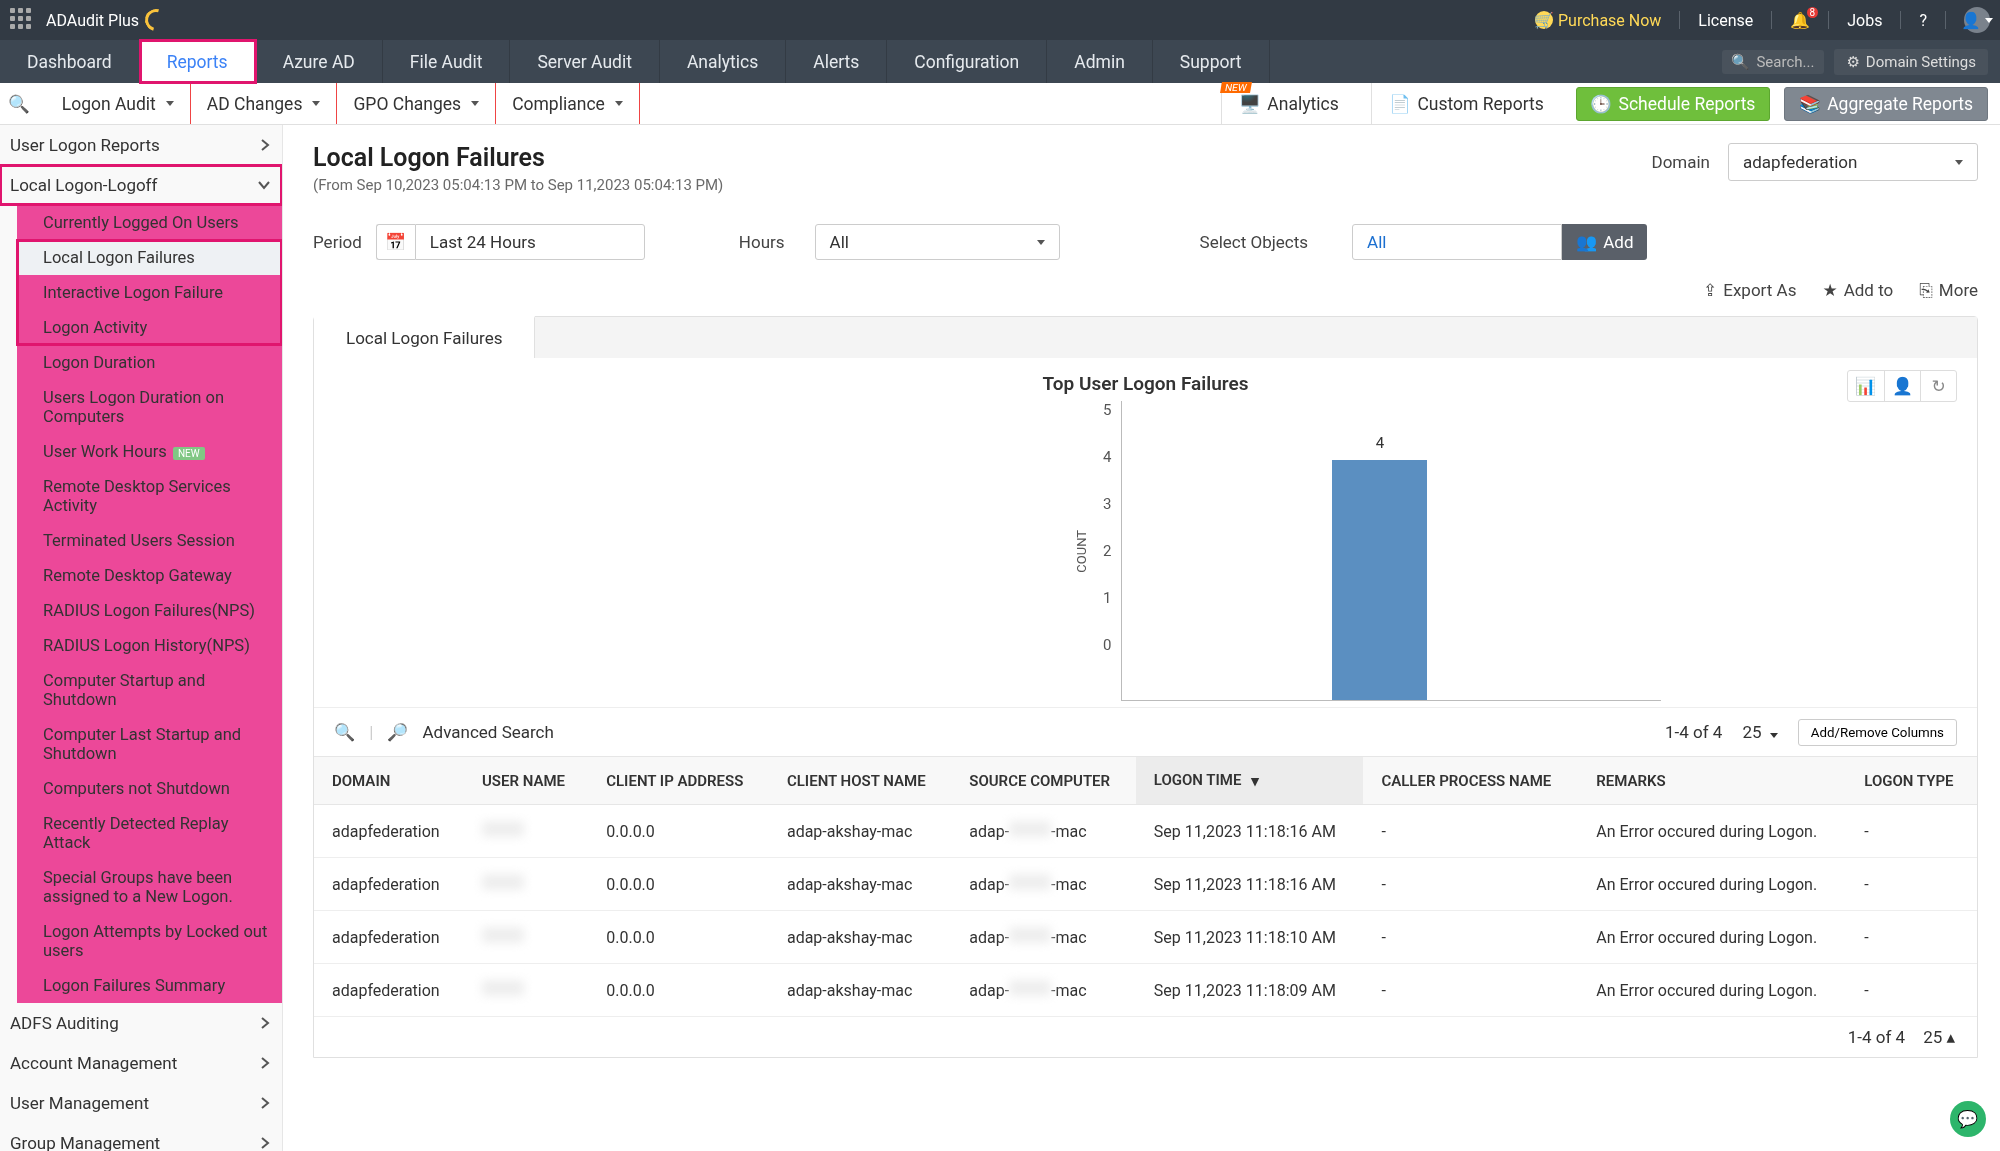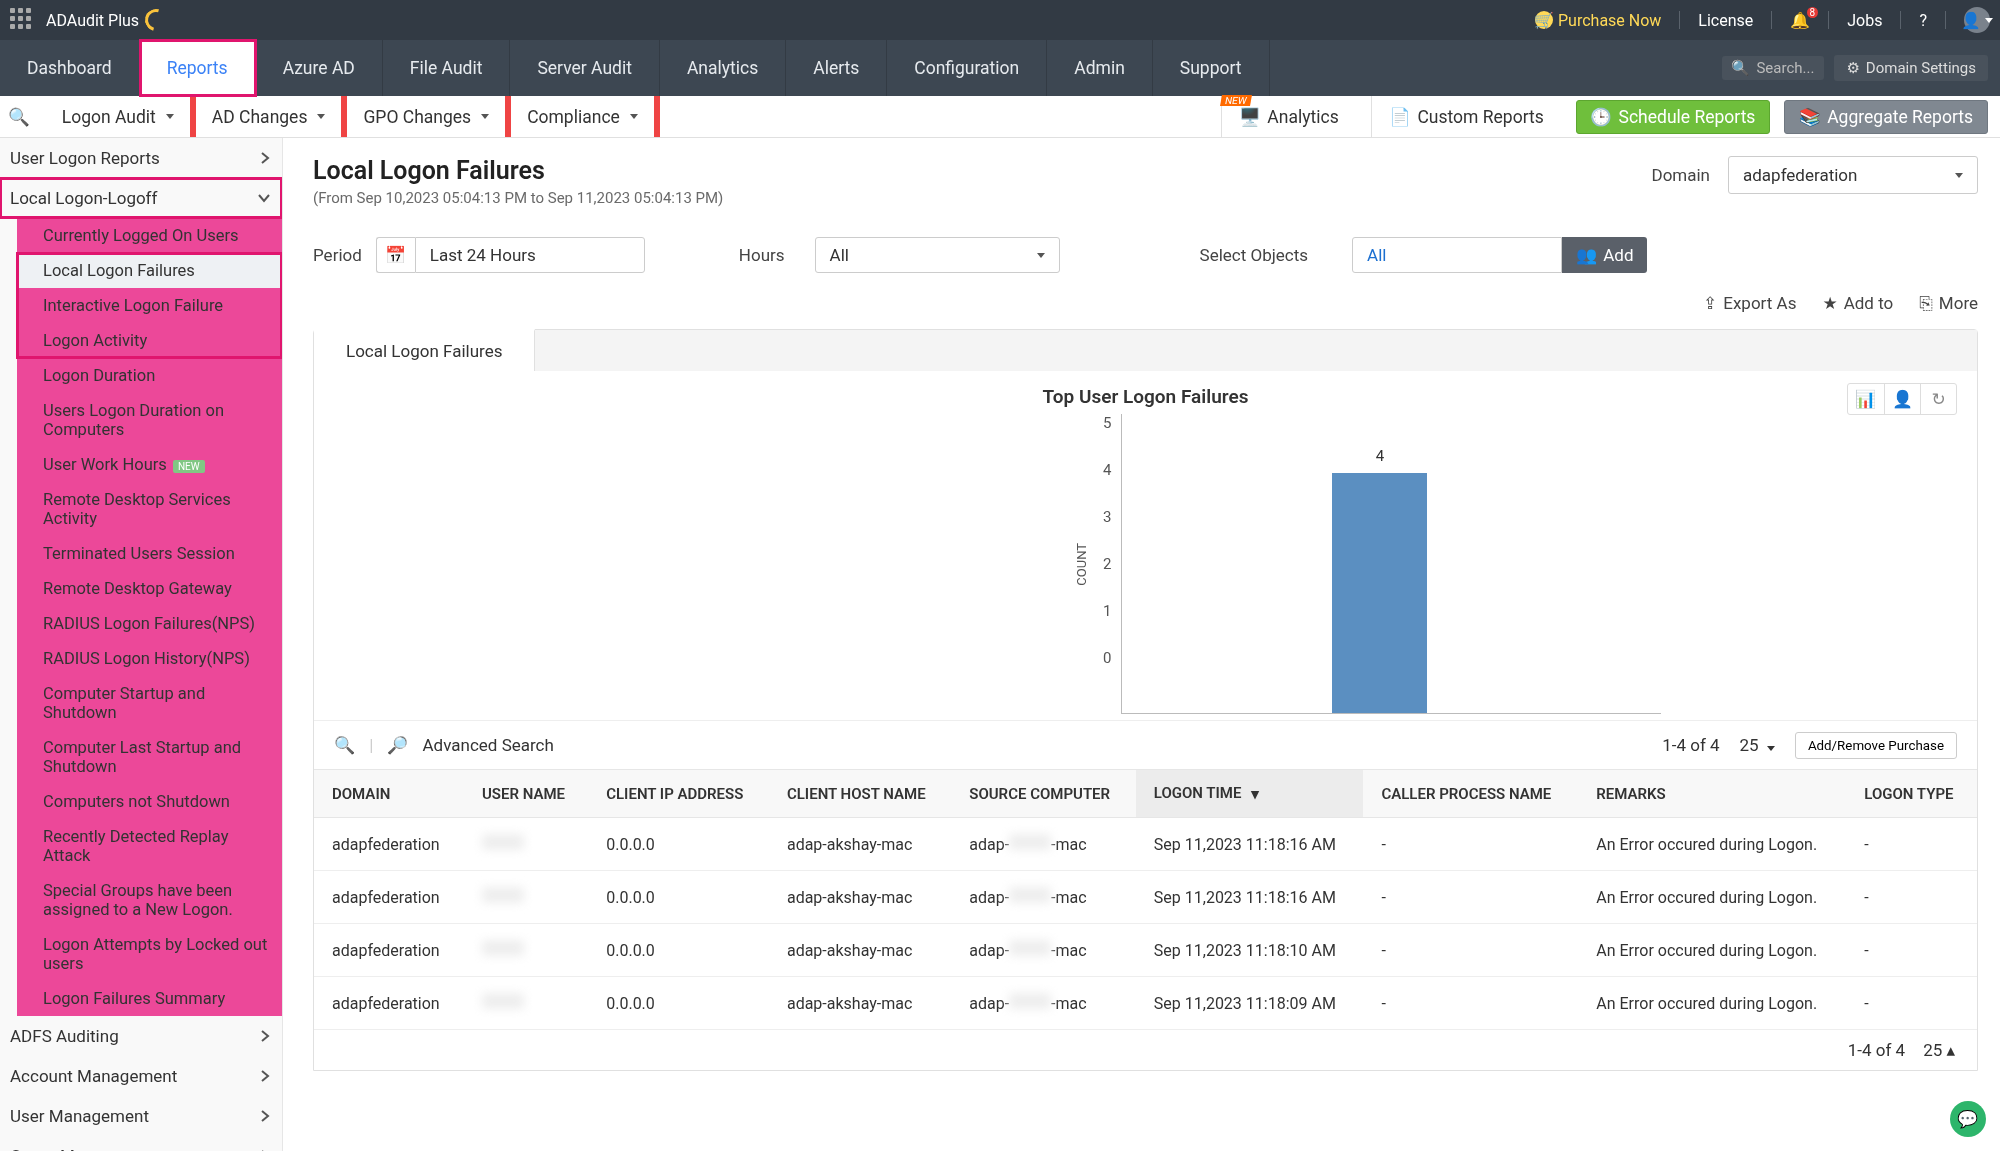--- a/index.html
+++ b/index.html
@@ -14,31 +14,31 @@
 .top-right { margin-left:auto; display:flex; align-items:center; gap:18px; font-size:16px;}
 .purchase { color:#ffd957; display:flex; align-items:center; gap:5px;}
 .purchase-icon { width:18px;height:18px;background:#ffd957;border-radius:50%;display:inline-flex;align-items:center;justify-content:center;}
 .bell { position:relative; }
 .bell-badge { position:absolute; top:-4px; right:-8px; background:#e53935; color:#fff; font-size:10px; padding:0 3px; border-radius:6px;}
 .divider-v { width:1px; height:18px; background:#5a626c;}
 .avatar { width:26px;height:26px;background:#7a828c;border-radius:50%;display:flex;align-items:center;justify-content:center;}
 .caret-down { display:inline-block; width:0;height:0;border-left:4px solid transparent;border-right:4px solid transparent;border-top:5px solid currentColor; margin-left:4px;}
 
 
-.main-nav { background:#3d4752; height:56px; display:flex; align-items:stretch; color:#e6eaee; font-size:17.5px;}
+.main-nav { background:#3d4752; height:43px; display:flex; align-items:stretch; color:#e6eaee; font-size:17.5px;}
 .main-nav .tab { padding:0 27px; display:flex; align-items:center; cursor:pointer; border-right:1px solid #333b44;}
 .main-nav .tab.active { background:#fff; color:#3b82f6;}
 .main-nav .tab.highlight { outline:3px solid #e0156e; outline-offset:-2px; z-index:2;}
 .nav-right { margin-left:auto; display:flex; align-items:center; gap:10px; padding-right:12px;}
 .search-box { background:#49525c; border-radius:3px; display:flex; align-items:center; padding:3px 10px; color:#bbb; font-size:15px;}
 .domain-settings-btn { background:#49525c; border-radius:3px; padding:4px 12px; color:#ddd; font-size:15px; display:flex; align-items:center; gap:6px;}
 
 
 .sub-nav { height:42px; border-bottom:1px solid #e0e0e0; display:flex; align-items:stretch; font-size:17.5px;}
-.sub-nav .sitem { padding:0 16px; display:flex; align-items:center; gap:6px; cursor:pointer; border-right:6px solid #ef4444;}
+.sub-nav .sitem { padding:0 16px; display:flex; align-items:center; gap:6px; cursor:pointer; border-right:1px solid #ef4444;}
 .sub-nav .sitem.first{ padding-left:8px; border-right:none;}
 .sub-right { margin-left:auto; display:flex; align-items:center; gap:14px; padding-right:12px;}
 .analytics-badge { position:relative; display:flex; align-items:center; gap:6px; border-left:1px solid #e0e0e0; padding:0 18px; height:100%;}
 .new-ribbon { position:absolute; top:-1px; left:-1px; background:#ff6a00; color:#fff; font-size:10px; padding:0 4px; transform:skewX(-10deg);}
 .custom-reports { display:flex; align-items:center; gap:6px; border-left:1px solid #e0e0e0; padding:0 18px; height:100%;}
 .green-btn { background:#6fbf3c; color:#fff; border-radius:3px; padding:6px 14px; display:flex; align-items:center; gap:6px; border:1px solid #5ca62f;}
 .gray-btn { background:#808891; color:#fff; border-radius:3px; padding:6px 14px; display:flex; align-items:center; gap:6px; border:1px solid #6f7780;}
 
 
 .layout { display:flex; height:calc(1151px - 40px - 43px - 42px);}
@@ -348,21 +348,21 @@
       </div>
 
       <div class="table-tools">
         <span style="color:#666;">🔍</span>
         <span style="color:#ccc;">|</span>
         <span style="color:#666;">🔎</span>
         <span>Advanced Search</span>
         <div class="right">
           <span>1-4 of 4</span>
           <span><span>25</span> <span class="caret-down" style="color:#333"></span></span>
-          <button class="addcol-btn">Add/Remove Purchase</button>
+          <button class="addcol-btn">Add/Remove Columns</button>
         </div>
       </div>
 
       <table class="data">
         <thead>
             <tr id="thead-row">
               <th>DOMAIN</th>
               <th>USER NAME</th>
               <th>CLIENT IP ADDRESS</th>
               <th>CLIENT HOST NAME</th>

